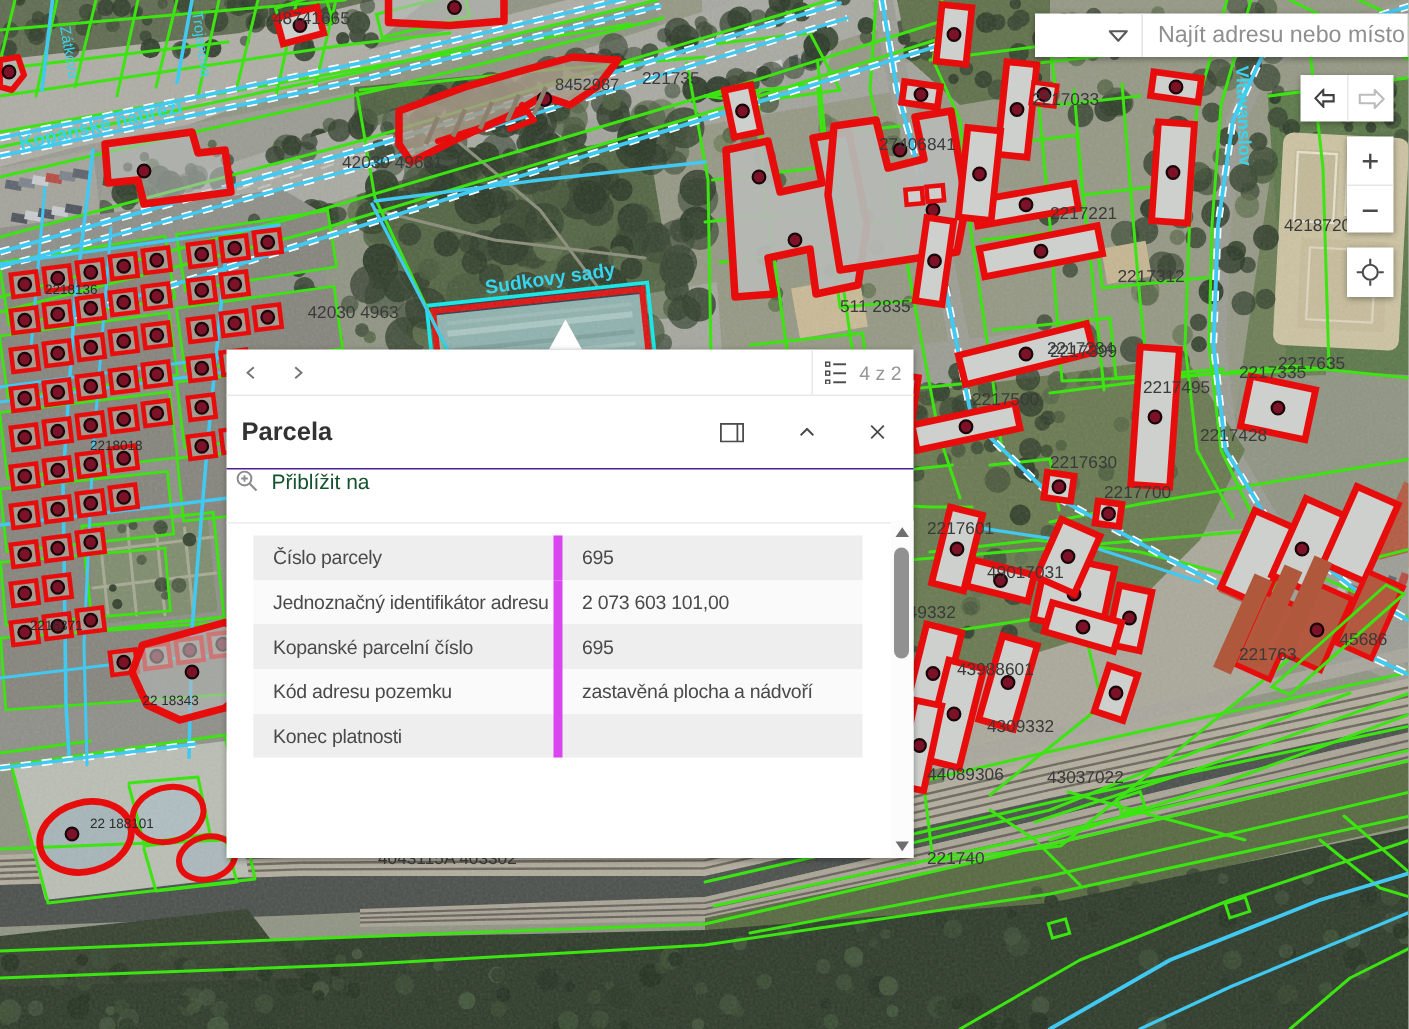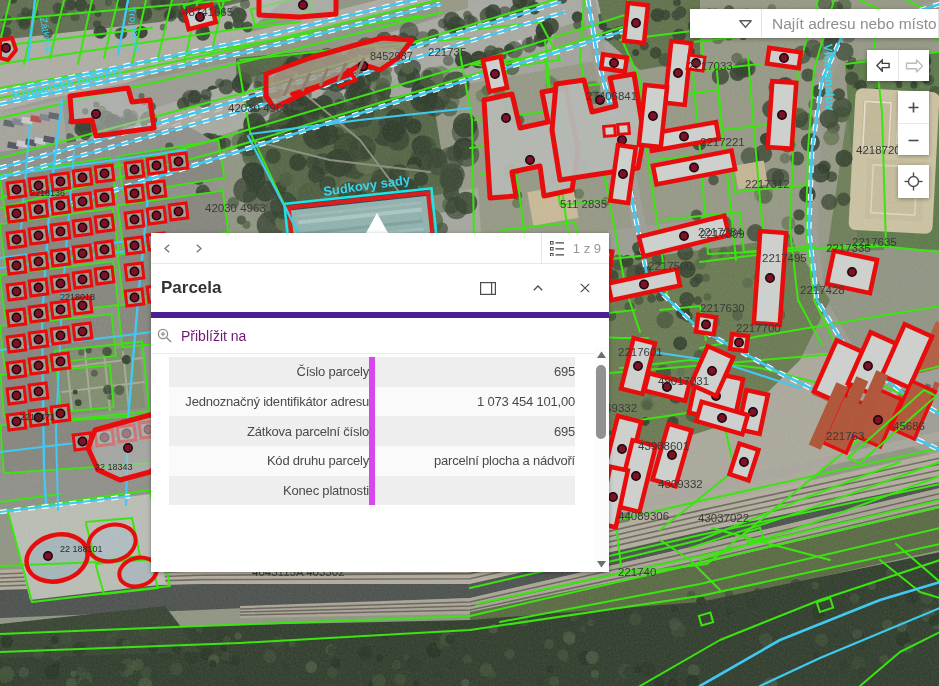--- a/index.html
+++ b/index.html
@@ -15,26 +15,26 @@
   #nav .b1 { width:31px; height:31px; border-right:1px solid #e8e8e8; }
   #nav .b2 { width:30px; height:31px; }
   #zoom { left:898px; top:91px; width:31px; height:64px; }
   #zoom .zi { width:31px; height:32px; font-size:21px; color:#4c4c4c; }
   #zoom .zi:first-child { border-bottom:1px solid #e8e8e8; }
   #locate { left:898px; top:165px; width:31px; height:33px; }
   #popup { left:151px; top:233px; width:458px; height:339px; font-size:13.5px; color:#4c4c4c; }
   #popup .navrow { height:30px; border-bottom:1px solid #e8e8e8; display:flex; align-items:center; }
   #popup .navrow .chev { width:32px; text-align:center; color:#6e6e6e; font-size:14px; }
   #popup .navrow .pager { margin-left:auto; display:flex; align-items:center; border-left:1px solid #e8e8e8; height:100%; padding:0 8px 0 8px; color:#979797; font-size:13px; }
-  #popup .titlerow { height:48px; border-bottom:6px solid #4c1d95; display:flex; align-items:center; }
+  #popup .titlerow { height:48px; border-bottom:1px solid #4c1d95; display:flex; align-items:center; }
   #popup .title { font-size:17px; font-weight:bold; color:#323232; padding-left:10px; }
   #popup .ticons { margin-left:auto; display:flex; align-items:center; gap:37px; padding-right:19px; }
-  #popup .actrow { height:35px; border-bottom:1px solid #ececec; display:flex; align-items:center; color:#701a75; font-size:14px; }
+  #popup .actrow { height:35px; border-bottom:1px solid #ececec; display:flex; align-items:flex-start; color:#14532d; font-size:14px; }
   #content { position:absolute; left:0; top:114px; width:443px; height:225px; overflow:hidden; }
-  table.attr { border-collapse:collapse; margin:10px 0 16px 18px; width:406px; table-layout:fixed;text-align:right; }
+  table.attr { border-collapse:collapse; margin:10px 0 16px 18px; width:406px; table-layout:fixed; }
   table.attr td { height:29.7px; padding:0 0 0 13px; font-size:13px; letter-spacing:-0.2px; color:#4a4a4a; vertical-align:middle; white-space:nowrap; }
   table.attr td.k { width:187px; }
   table.attr tr:nth-child(odd) td { background:#eeeeee; }
   table.attr tr:nth-child(even) td { background:#fafafa; }
   table.attr td.v { border-left:6px solid #d946ef; }
   #sbar { position:absolute; right:0; top:114px; width:15.5px; height:225px; background:#fcfcfc; }
   #sbar .thumb { position:absolute; left:2.5px; top:18px; width:10px; height:74px; background:#919191; border-radius:5px; }
 </style></head>
 <body>
 <div id="stage">
@@ -1495,21 +1495,21 @@
           </svg></div>
     <div class="pager">
       <svg width="14" height="16" viewBox="0 0 14 16" style="margin-right:9px;">
         <rect x="0.5" y="1.5" width="2.6" height="2.6" fill="none" stroke="#4c4c4c" stroke-width="1"></rect>
             <rect x="5.5" y="2.2" width="8.5" height="1.3" fill="#4c4c4c"></rect>
         <rect x="0.5" y="7.5" width="2.6" height="2.6" fill="none" stroke="#4c4c4c" stroke-width="1"></rect>
             <rect x="5.5" y="8.2" width="8.5" height="1.3" fill="#4c4c4c"></rect>
         <rect x="0.5" y="13.5" width="2.6" height="2.6" fill="none" stroke="#4c4c4c" stroke-width="1"></rect>
             <rect x="5.5" y="14.2" width="8.5" height="1.3" fill="#4c4c4c"></rect>
       </svg>
-      <span>1 z 9</span>
+      <span>4 z 2</span>
     </div>
   </div>
   <div class="titlerow">
     <div class="title">Parcela</div>
     <div class="ticons">
       <svg width="16" height="13" viewBox="0 0 16 13">
             <rect x="0.6" y="0.6" width="14.8" height="11.8" fill="none" stroke="#4c4c4c" stroke-width="1.2"></rect>
             <line x1="11.6" y1="0.6" x2="11.6" y2="12.4" stroke="#4c4c4c" stroke-width="1.2"></line>
           </svg>
       <svg width="10" height="6" viewBox="0 0 10 6">
@@ -1531,29 +1531,29 @@
   </div>
   <div id="content">
     <table class="attr">
       <tbody>
             <tr>
               <td class="k">Číslo parcely</td>
               <td class="v">695</td>
             </tr>
       <tr>
               <td class="k">Jednoznačný identifikátor adresu</td>
-              <td class="v">1 073 454 101,00</td>
+              <td class="v">2 073 603 101,00</td>
             </tr>
       <tr>
-              <td class="k">Zátkova parcelní číslo</td>
+              <td class="k">Kopanské parcelní číslo</td>
               <td class="v">695</td>
             </tr>
       <tr>
-              <td class="k">Kód druhu parcely</td>
-              <td class="v">parcelní plocha a nádvoří</td>
+              <td class="k">Kód adresu pozemku</td>
+              <td class="v">zastavěná plocha a nádvoří</td>
             </tr>
       <tr>
               <td class="k">Konec platnosti</td>
               <td class="v"></td>
             </tr>
     </tbody>
         </table>
   </div>
   <div id="sbar">
     <svg width="15" height="10" viewBox="0 0 15 10" style="position:absolute;top:3px;left:0;">

